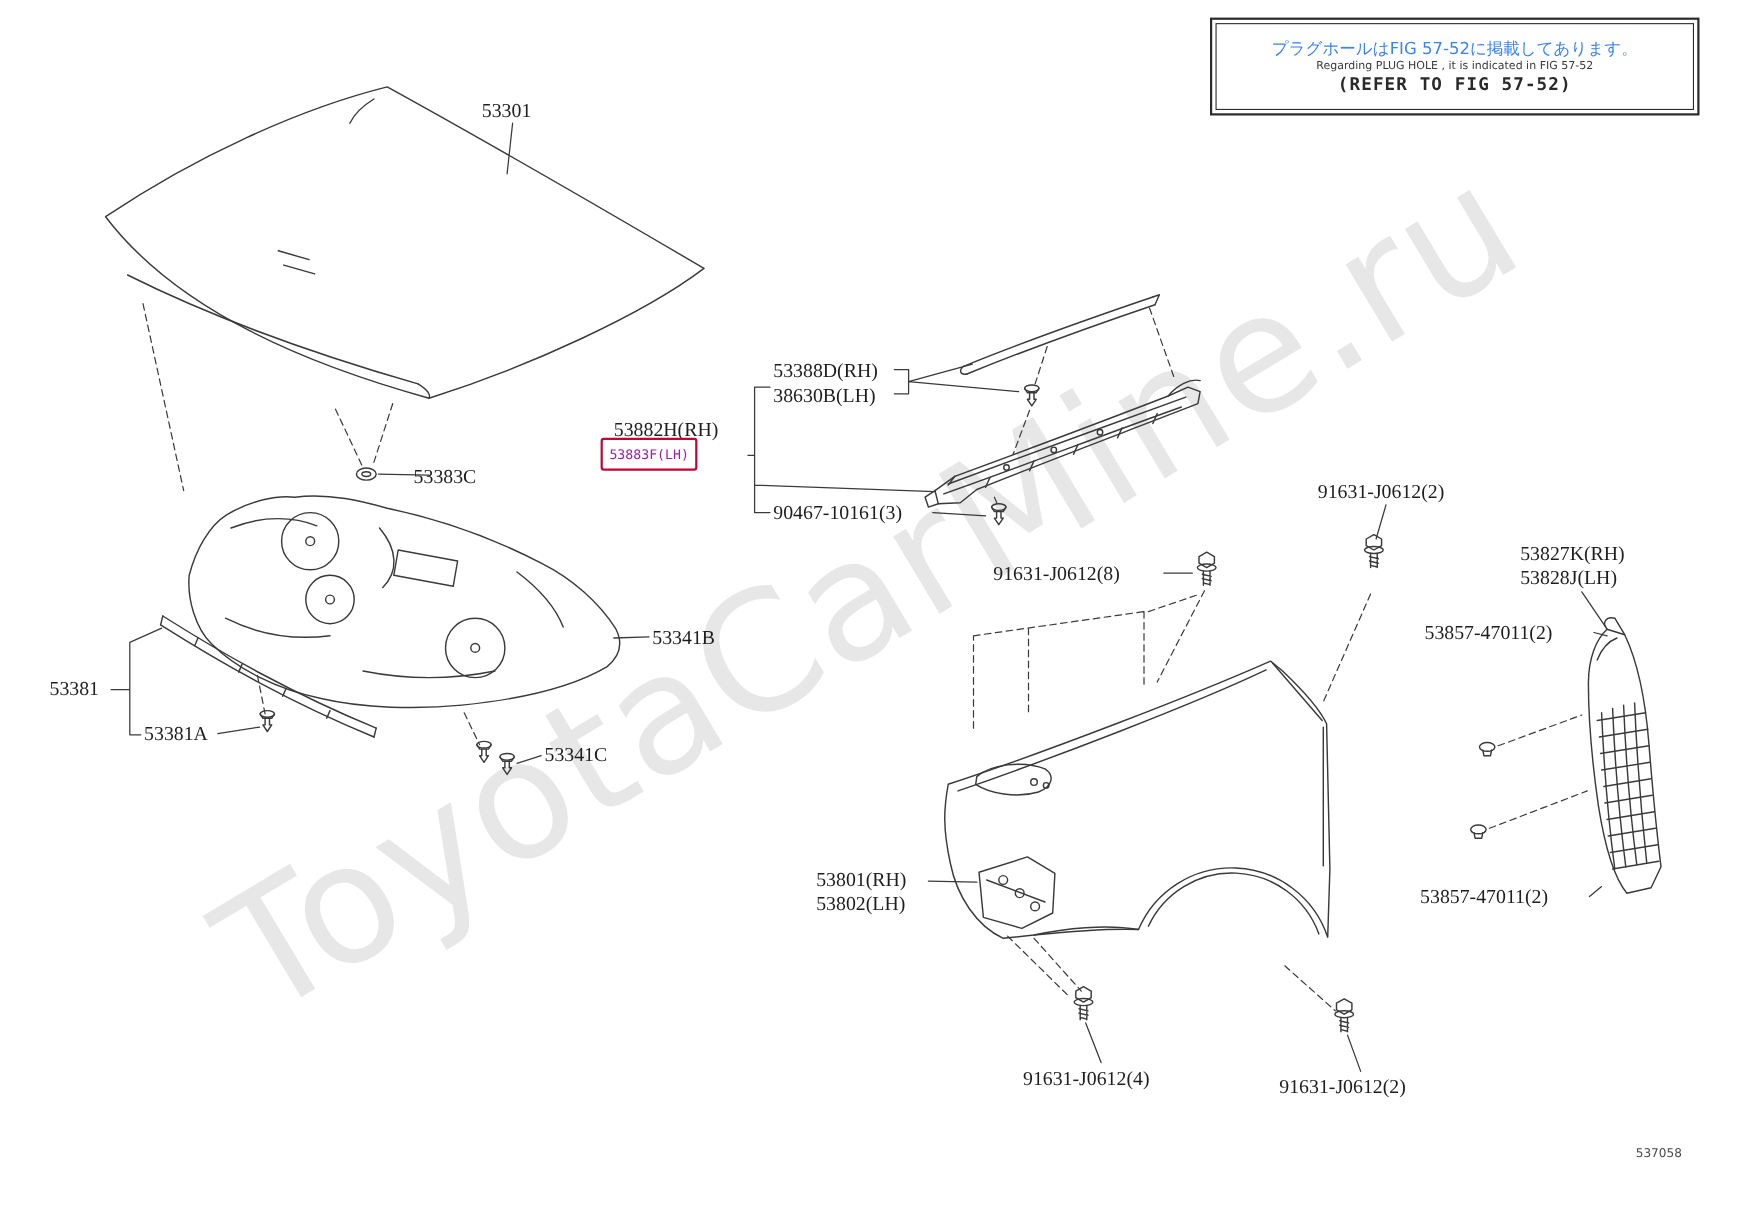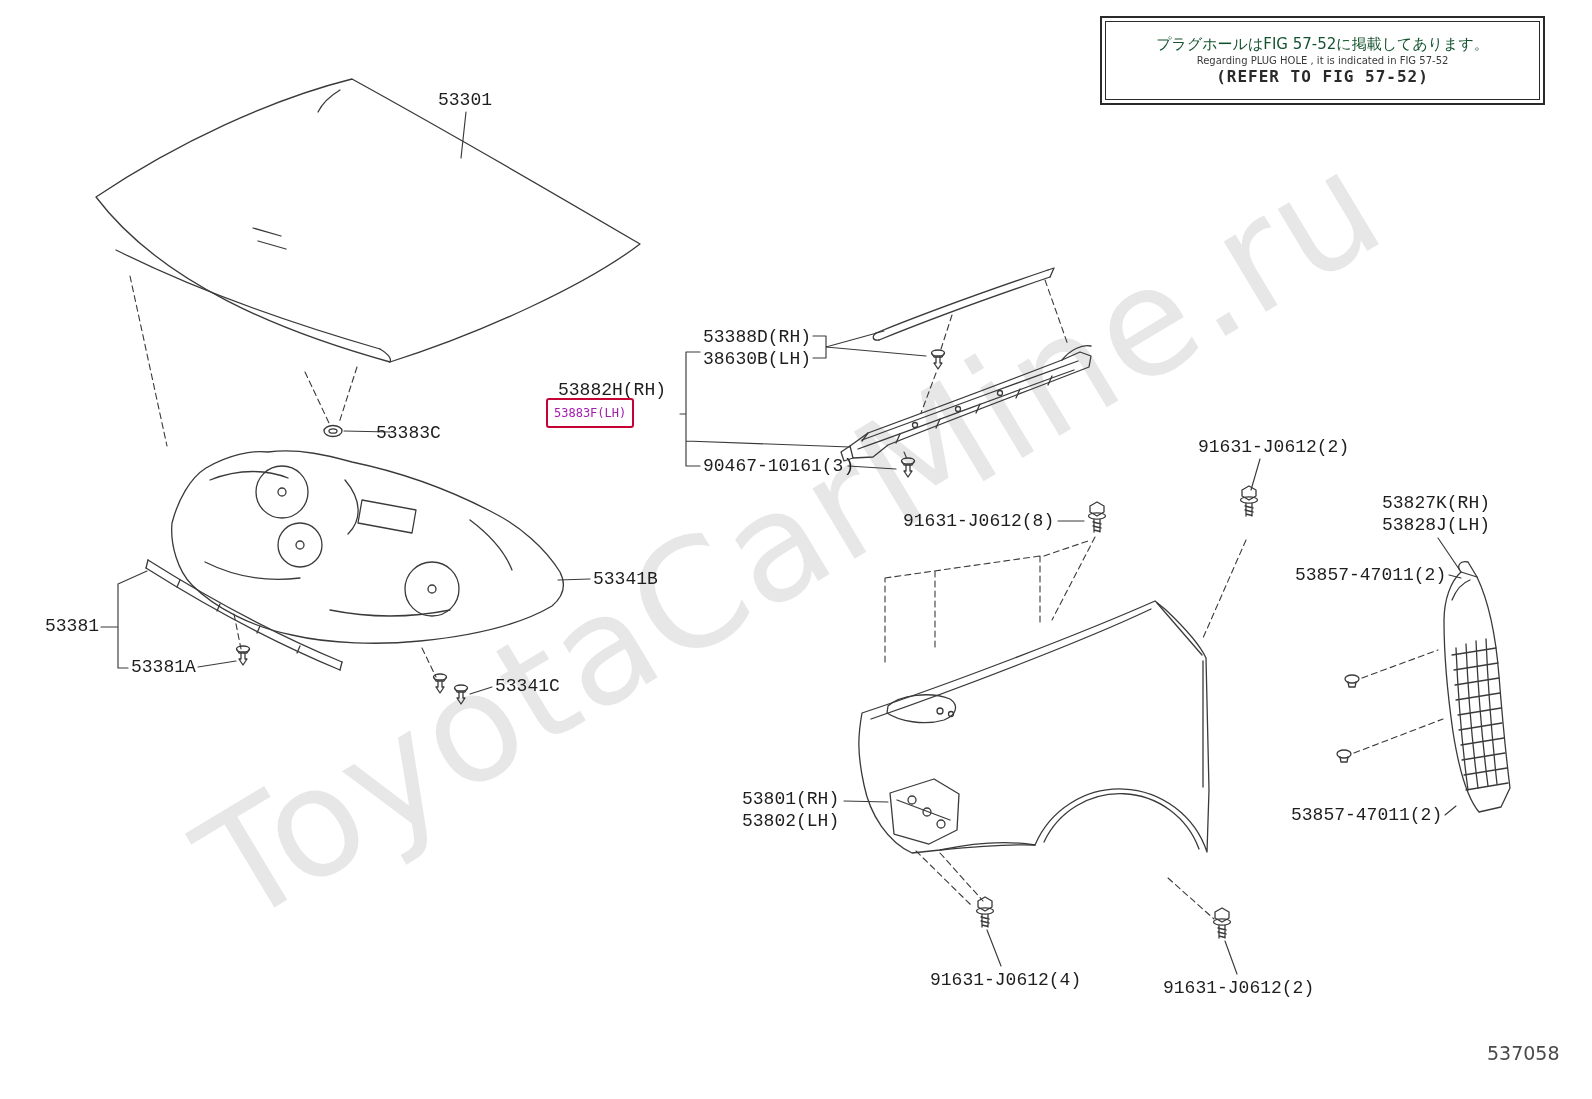--- a/index.html
+++ b/index.html
@@ -9,42 +9,42 @@
   }
   .watermark{
     position:absolute;left:30px;top:450px;width:1520px;text-align:center;
     font-size:150px;letter-spacing:2px;white-space:nowrap;
     font-family:"DejaVu Sans", sans-serif;color:rgba(70,70,70,0.13);
     transform:rotate(-31deg);transform-origin:center;z-index:0;user-select:none;
   }
   svg.art{position:absolute;left:0;top:0;z-index:1;}
   .lbl{
     position:absolute;z-index:2;font-size:18px;line-height:20px;color:#1e1e1e;
-    white-space:nowrap;font-family:Liberation Mono, monospace;
+    white-space:nowrap;font-family:Liberation Serif, serif;
   }
   .hl-box{
     position:absolute;z-index:2;border:2.5px solid #c40233;border-radius:3px;
     padding:2px 6px 3px 6px;background:rgba(255,255,255,0.0);
   }
   .hl-box .lbl-in{
     font-size:12px;line-height:20px;color:#a21caf;white-space:nowrap;
     font-family:"DejaVu Sans Mono", monospace;
   }
   .note-box{
     position:absolute;left:1100px;top:16px;width:445px;height:89px;z-index:2;
     border:2px solid #2a2a2a;background:#fff;box-sizing:border-box;padding:3px;
   }
   .note-inner{
     border:1px solid #2a2a2a;width:100%;height:100%;box-sizing:border-box;
     display:flex;flex-direction:column;justify-content:center;align-items:center;gap:1px;
   }
-  .note-jp{font-size:15px;color:#14532d;font-family:"DejaVu Sans", sans-serif;}
+  .note-jp{font-size:15px;color:#3b82f6;font-family:"DejaVu Sans", sans-serif;}
   .note-en{font-size:10px;color:#3a3a3a;font-family:"DejaVu Sans", sans-serif;}
   .note-ref{font-size:16px;font-weight:bold;color:#2a2a2a;font-family:"DejaVu Sans Mono", monospace;letter-spacing:1px;}
-  .fig-num{position:absolute;left:1487px;top:1042px;z-index:2;font-size:19px;color:#4a4a4a;font-family:"DejaVu Sans", sans-serif;text-align:center;}
+  .fig-num{position:absolute;left:1487px;top:1042px;z-index:2;font-size:11px;color:#4a4a4a;font-family:"DejaVu Sans", sans-serif;text-align:center;}
 </style>
 </head>
 <body>
 
 <div class="canvas">
 
   <div class="watermark">ToyotaCarMine.ru</div>
 
   <svg class="art" width="1592" height="1099" viewBox="0 0 1592 1099">
     <defs>

